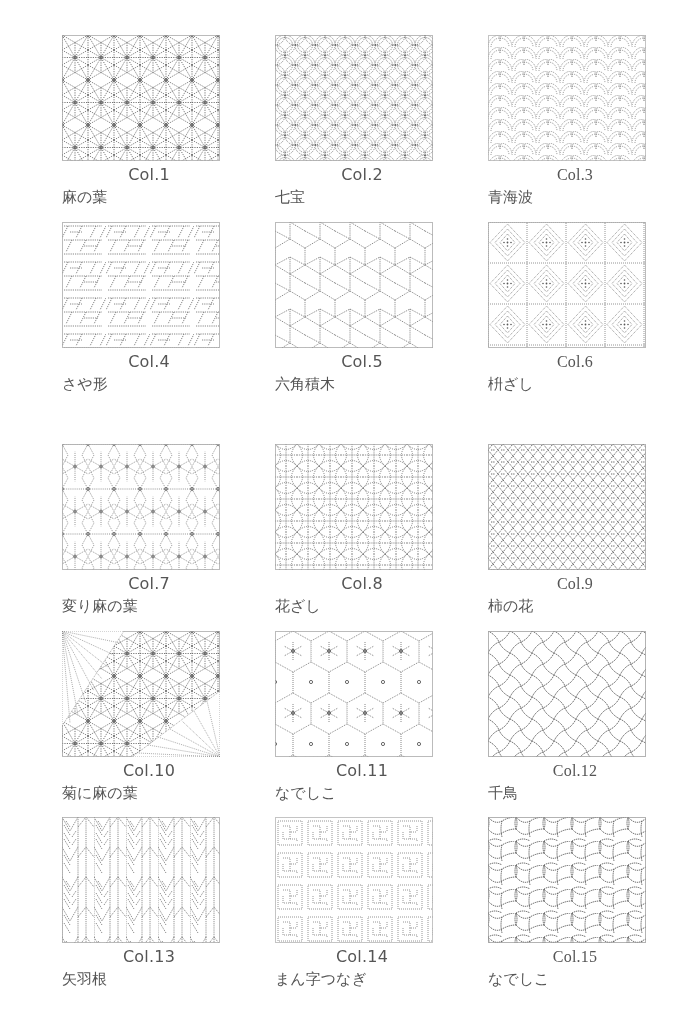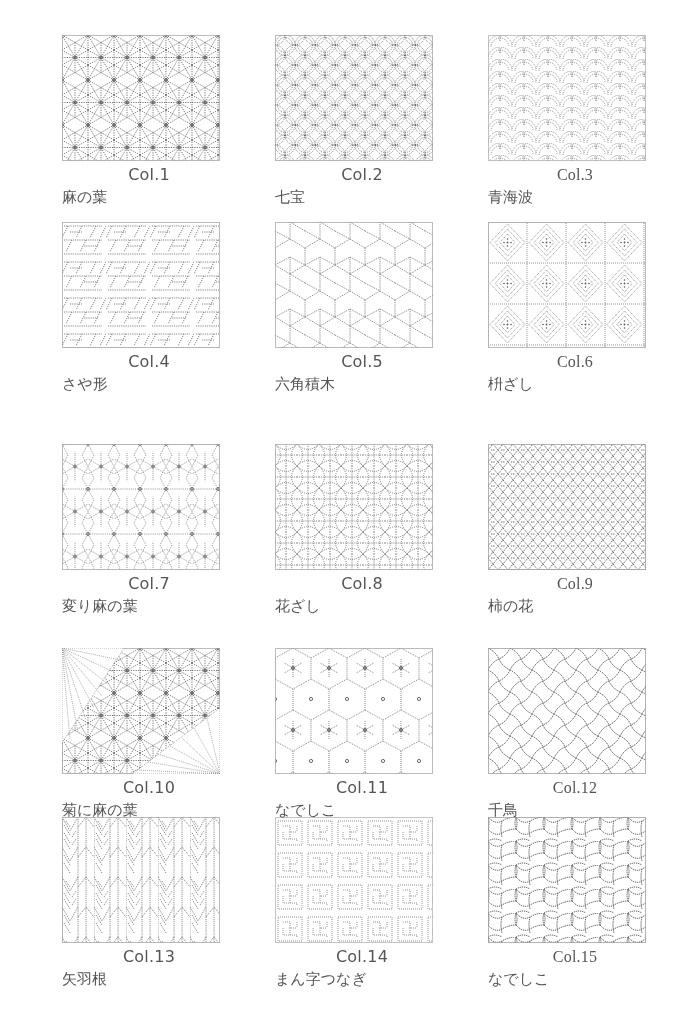--- a/index.html
+++ b/index.html
@@ -4,21 +4,21 @@
 <style>
   html, body { margin:0; padding:0; background:#ffffff; }
   body { width:700px; height:1021px; position:relative; overflow:hidden;
          font-family:"DejaVu Sans","Liberation Sans",sans-serif; color:#555; }
   .card { position:absolute; width:174px; }
   .panel { width:158px; height:126px; display:block; }
   .panel svg { width:158px; height:126px; display:block; }
   .code { text-align:center; font-size:16px; line-height:18px; margin-top:5px; color:#555; letter-spacing:0.2px; }
   .name { text-align:left; font-size:15px; line-height:18px; margin-top:4px; color:#555; }
   .c1 { left:62px; } .c2 { left:275px; } .c3 { left:488px;font-family:Liberation Serif, serif; }
-  .r1 { top:35px; } .r2 { top:222px; } .r3 { top:428px;margin-top:16px; } .r4 { top:648px; } .r5 { top:817px; }
+  .r1 { top:35px; } .r2 { top:222px; } .r3 { top:428px;margin-top:16px; } .r4 { top:631px; } .r5 { top:817px; }
 </style>
 </head>
 <body>
 
 <svg width="0" height="0" style="position:absolute">
   <defs>
 
     <pattern id="p-asanoha" width="26" height="45" patternUnits="userSpaceOnUse">
       <g stroke="#666" stroke-width="0.9" stroke-dasharray="1.2 1.2" fill="none">
         <path d="M0 0 L13 7.5 L26 0 M13 7.5 L13 22.5 M0 0 L0 45 M26 0 L26 45 M0 22.5 L26 22.5 M0 15 L13 22.5 L26 15 M0 30 L13 22.5 L26 30 M13 22.5 L13 37.5 M0 45 L13 37.5 L26 45 M0 0 L13 22.5 L26 0 M0 45 L13 22.5 L26 45 M0 15 L13 7.5 L26 15 M0 30 L13 37.5 L26 30"></path>

